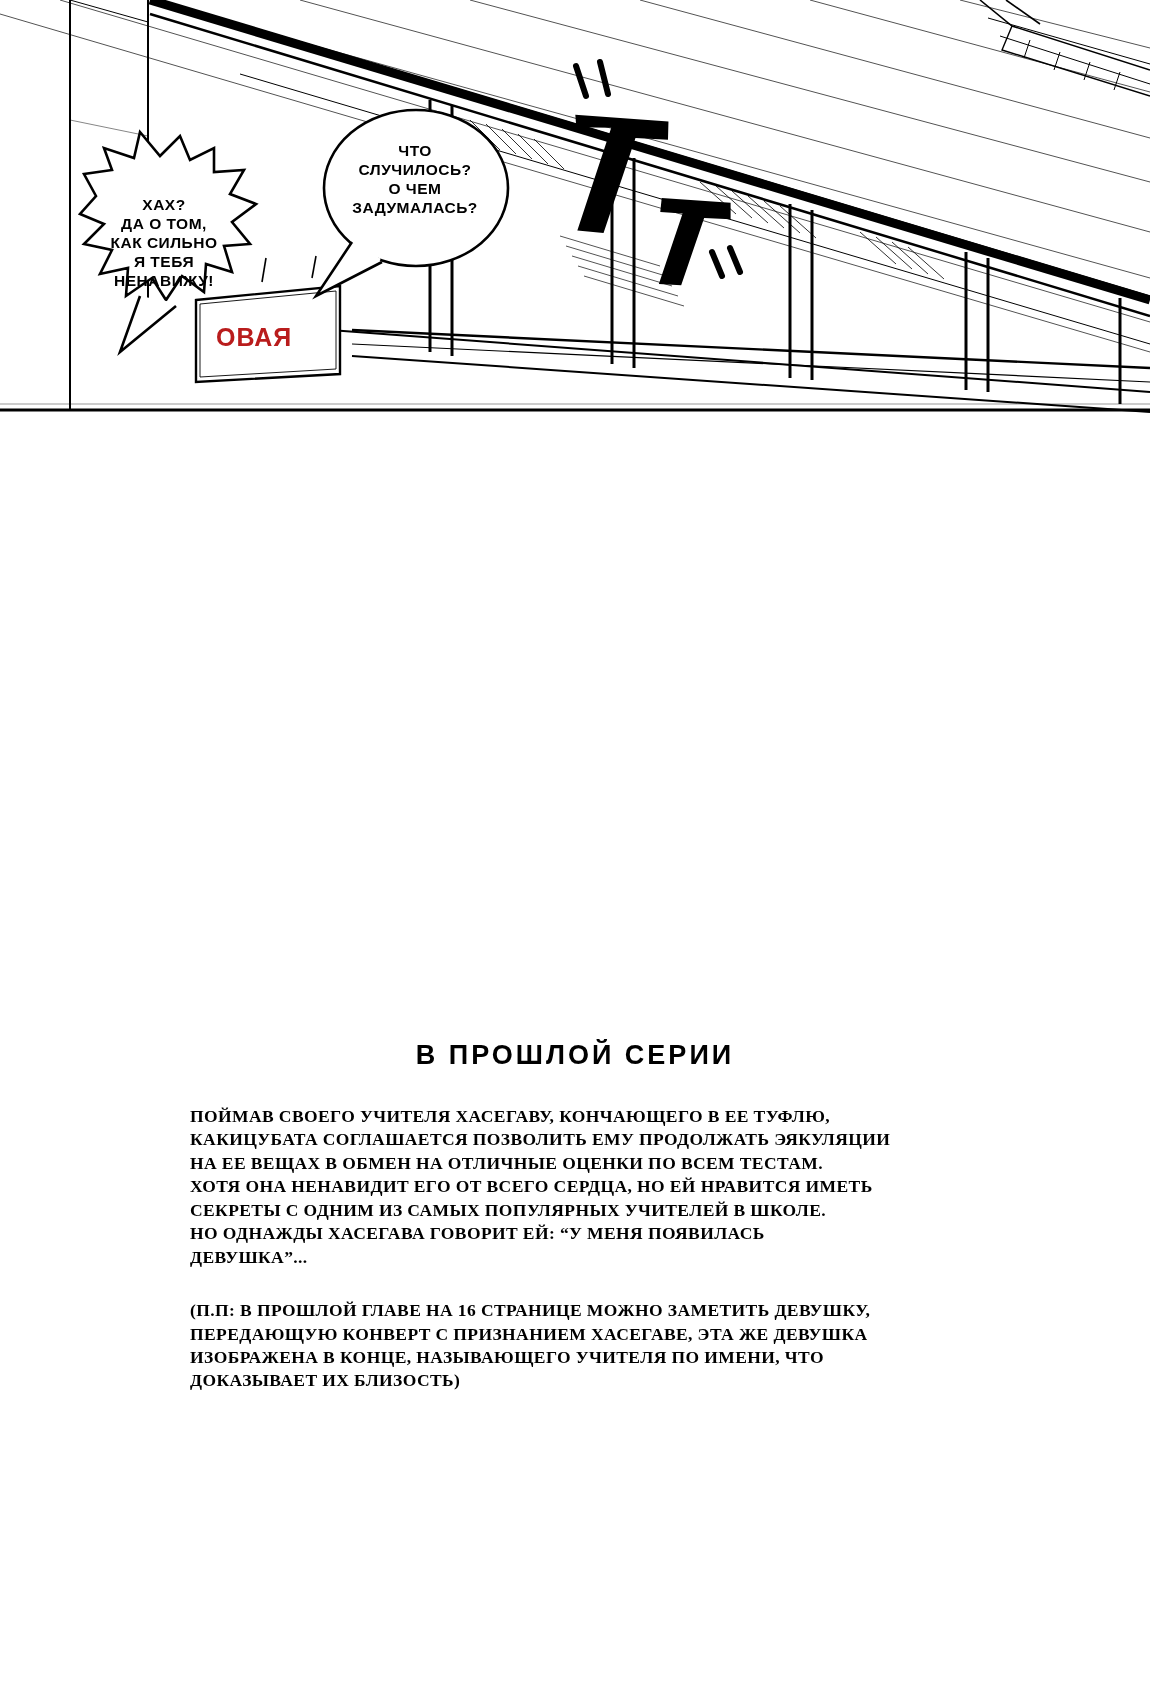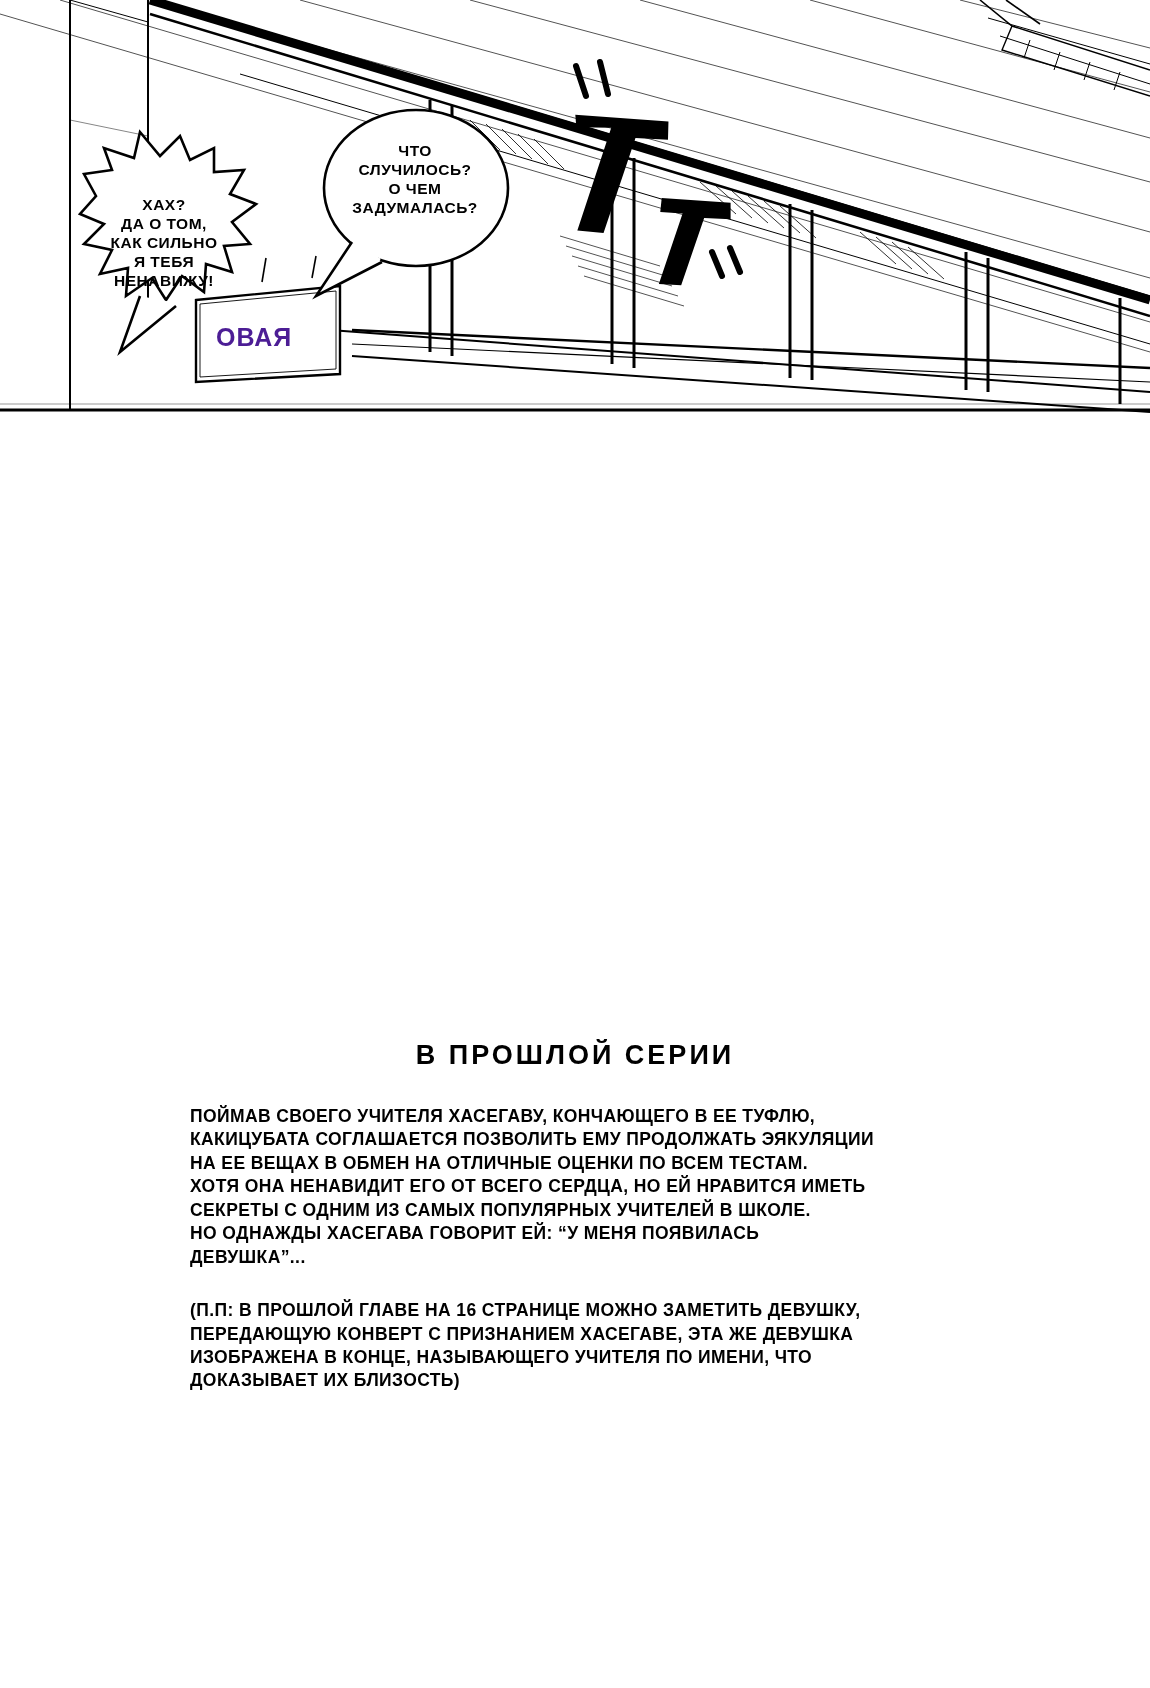--- a/index.html
+++ b/index.html
@@ -57,21 +57,21 @@
   
   #sign-text {
     position: absolute;
     left: 216px;
     top: 323px;
     width: 130px;
     font-family: "Liberation Sans", sans-serif;
     font-weight: bold;
     font-size: 25px;
     letter-spacing: 1px;
-    color: #4c1d95;
+    color: #b91c1c;
     z-index: 6;
   }
 
   
   #recap {
     position: absolute;
     left: 0;
     top: 1040px;
     width: 1150px;
   }
@@ -80,21 +80,21 @@
     font-family: "Liberation Sans", sans-serif;
     font-weight: bold;
     font-size: 27px;
     letter-spacing: 3px;
     color: #000;
     margin: 0 0 34px 0;
   }
   .recap-para {
     margin: 15px auto;
     width: 770px;
-    font-family: Liberation Sans, sans-serif;
+    font-family: Liberation Serif, serif;
     font-weight: bold;
     font-size: 17.5px;
     line-height: 1.34;
     letter-spacing: 0.4px;
     color: #000;
     white-space: pre-line;
   }
   #recap-para-2 {
     margin-top: 30px;
   }

